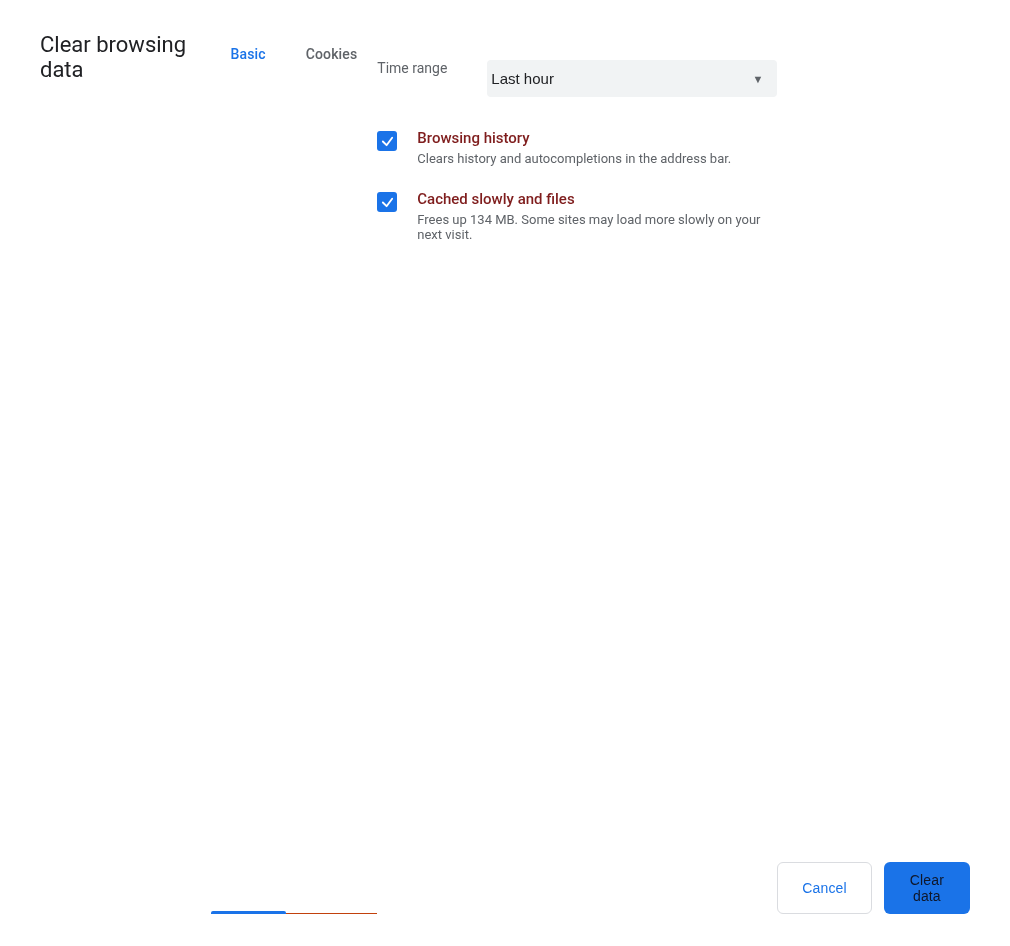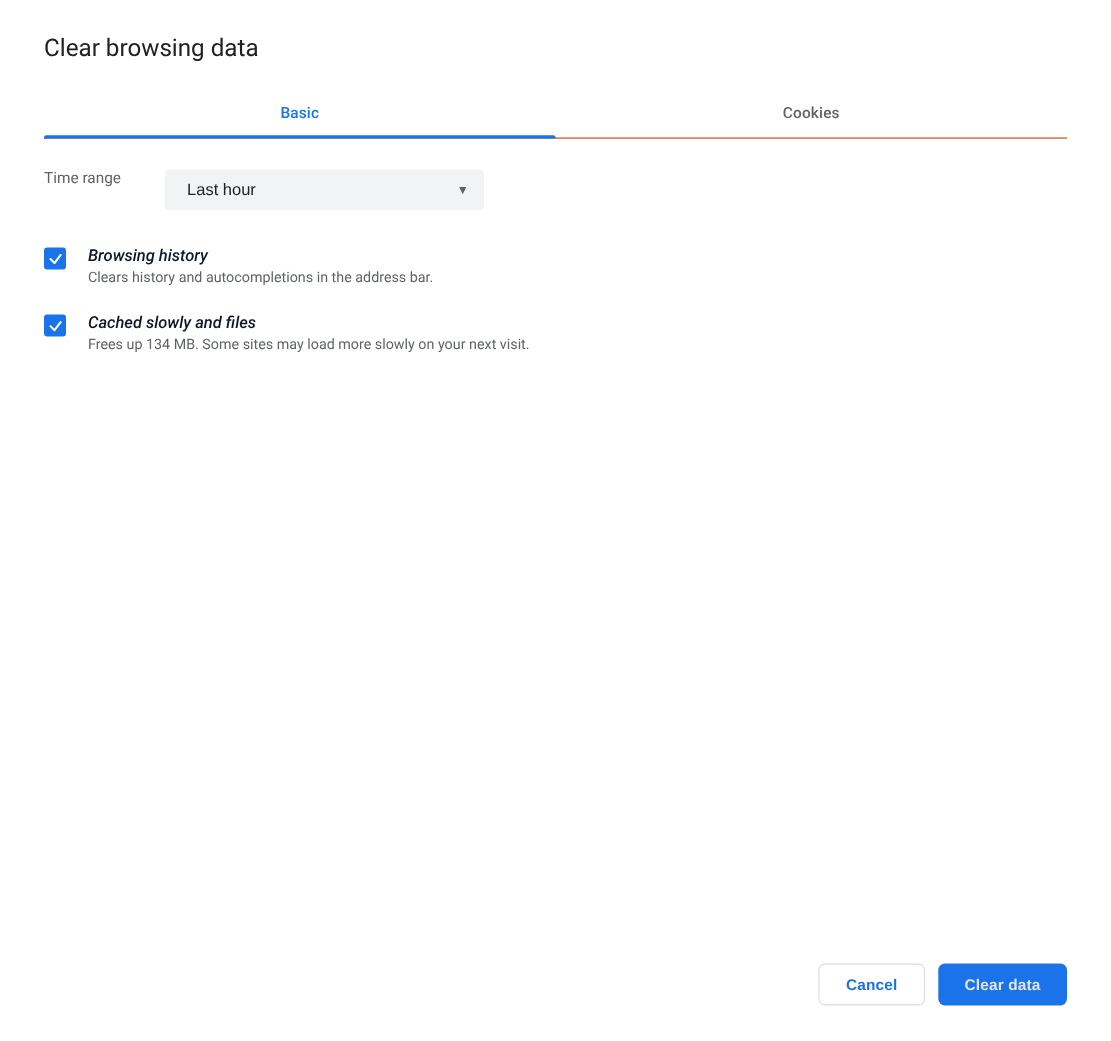--- a/index.html
+++ b/index.html
@@ -17,21 +17,21 @@
       min-height: 100vh;
     }
 
     .dialog {
       background: #fff;
       width: 1010px;
       min-height: 946px;
       padding: 32px 40px 32px 40px;
       position: relative;
       display: flex;
-      flex-direction: column;
+      flex-direction: row;
     }
 
     .dialog-title {
       font-size: 22px;
       font-weight: 400;
       color: #202124;
       margin-bottom: 24px;
     }
 
     .tabs {
@@ -84,21 +84,21 @@
       color: #5f6368;
       white-space: nowrap;
     }
 
     .time-range-select {
       appearance: none;
       -webkit-appearance: none;
       background: #f1f3f4;
       border: none;
       border-radius: 4px;
-      padding: 10px 44px 10px 20px;
+      padding: 10px 44px 10px 4px;
       font-size: 15px;
       color: #202124;
       cursor: pointer;
       width: 290px;
       outline: none;
     }
 
     .select-wrapper {
       position: relative;
       display: inline-block;
@@ -150,22 +150,21 @@
 
     .option-text {
       display: flex;
       flex-direction: column;
       gap: 4px;
     }
 
     .option-title {
       font-size: 15px;
       font-weight: 500;
-      color: #0f172a;
-      font-style: italic;
+      color: #7f1d1d;
     }
 
     .option-desc {
       font-size: 13px;
       color: #5f6368;
     }
 
     .dialog-footer {
       display: flex;
       justify-content: flex-end;
@@ -174,33 +173,33 @@
       padding-top: 40px;
     }
 
     .btn-cancel {
       padding: 10px 24px;
       border: 1px solid #dadce0;
       border-radius: 6px;
       background: #fff;
       color: #1a73e8;
       font-size: 14px;
-      font-weight: 700;
+      font-weight: 400;
       cursor: pointer;
       letter-spacing: 0.01em;
     }
 
     .btn-clear {
       padding: 10px 24px;
       border: none;
       border-radius: 6px;
       background: #1a73e8;
-      color: #e5e5e5;
-      font-size: 14px;
-      font-weight: 700;
+      color: #0f172a;
+      font-size: 14px;
+      font-weight: 400;
       cursor: pointer;
       letter-spacing: 0.01em;
     }
   </style>
 </head>
 <body>
 
 <div class="dialog">
   <h1 class="dialog-title">Clear browsing data</h1>
 

